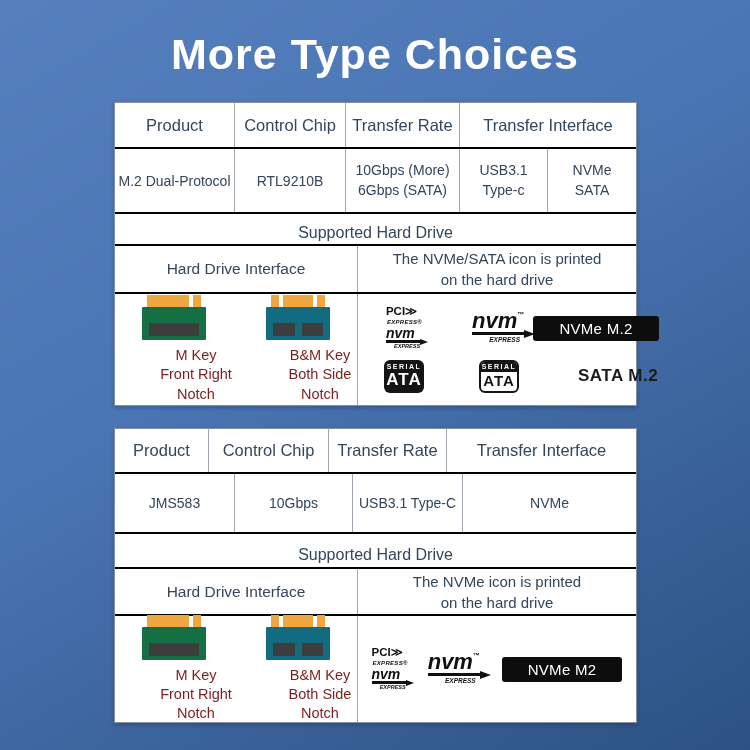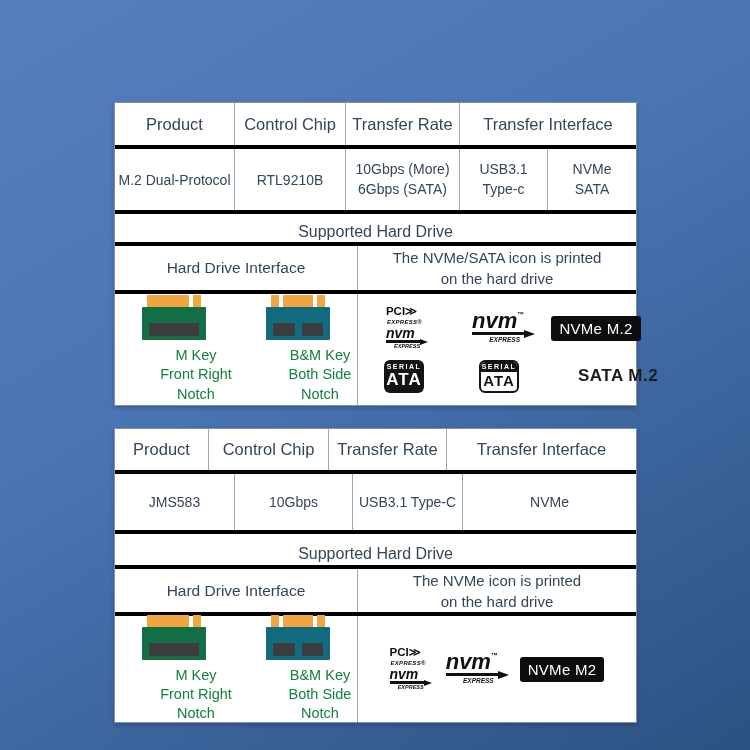--- a/index.html
+++ b/index.html
@@ -8,21 +8,21 @@
         background:linear-gradient(150deg,#557fbd 0%,#4a75b4 42%,#2c5283 100%);}
   .page-title{position:absolute;top:30px;left:0;width:100%;text-align:center;
         color:#ffffff;font-size:43px;font-weight:600;letter-spacing:1px;}
 
   .tbl{position:absolute;left:114px;width:523px;background:#ffffff;
        border:1px solid #87909b;color:#33465a;box-sizing:border-box;
        box-shadow:0 2px 4px rgba(10,25,60,.28);}
   .t1{top:102px}
   .t2{top:428px}
 
-  .row{display:flex;border-bottom:4px solid #000000;box-sizing:border-box;}
+  .row{display:flex;border-bottom:2px solid #000000;box-sizing:border-box;}
   .row:last-child{border-bottom:none;}
   .cell{display:flex;align-items:center;justify-content:center;text-align:center;
         border-right:1px solid #9fa6ae;box-sizing:border-box;}
   .cell:last-child{border-right:none;}
   .head .cell{font-size:16.5px;}
   .data .cell{font-size:14px;}
   .pre{white-space:pre-line;line-height:1.4;}
 
   .t1 .c1{width:120px}.t1 .c2{width:111px}.t1 .c3{width:114px}
   .t1 .c4{width:176px}.t1 .c4a{width:88px}.t1 .c4b{flex:1}
@@ -43,21 +43,21 @@
   
   .key{width:118px;text-align:center;}
   .fig{position:relative;width:64px;height:45px;margin:0 auto 6px;}
   .fingers{position:absolute;top:0;left:5px;right:5px;height:13px;display:flex;gap:4px;}
   .seg{background:#f0a63e;height:100%;}
   .seg.long{flex:1}.seg.short{width:8px}
   .kbody{position:absolute;top:12px;left:0;right:0;bottom:0;border-radius:1px;}
   .kbody.green{background:#156f45}.kbody.teal{background:#136b80}
   .chips{position:absolute;left:7px;right:7px;bottom:4px;height:13px;display:flex;gap:7px;}
   .chip{background:#3d3d3d;flex:1;}
-  .kname,.knotch{font-size:14.5px;line-height:1.32;color:#15803d;margin-left:44px;}
+  .kname,.knotch{font-size:14.5px;line-height:1.32;color:#7f1d1d;margin-left:44px;}
 
   
   .logo-grid{display:grid;grid-template-columns:92px 98px 96px;align-items:center;
              justify-items:center;row-gap:10px;}
   .logo-row{display:flex;align-items:center;justify-content:center;gap:20px;}
 
   .lp{color:#101010;text-align:left;line-height:1;}
   .lp1{font-weight:bold;font-size:11.5px;}
   .lp1 .arr{letter-spacing:-1px;}
   .lp2{font-style:italic;font-weight:bold;font-size:6px;margin:1px 0 2px 1px;letter-spacing:.3px;}
@@ -68,37 +68,38 @@
   .lp4{font-style:italic;font-weight:bold;font-size:5.5px;text-align:right;margin-top:1.5px;padding-right:2px;}
 
   .ln{color:#101010;text-align:left;line-height:1;}
   .ln1{font-style:italic;font-weight:bold;font-size:22px;line-height:.85;}
   .ln .tm{font-size:7px;vertical-align:top;font-style:normal;}
   .lnu{height:3px;background:#101010;width:54px;position:relative;margin-top:1px;border-radius:0 2px 2px 0;}
   .lnu::after{content:"";position:absolute;right:-9px;top:-2px;
       border-left:11px solid #101010;border-top:4px solid transparent;border-bottom:4px solid transparent;}
   .ln2{font-style:italic;font-weight:bold;font-size:6.5px;text-align:right;margin-top:2px;padding-right:6px;}
 
-  .badge{background:#0d0d0d;color:#ffffff;font-size:15px;padding:4px 8px;
+  .badge{background:#0d0d0d;color:#ffffff;font-size:15px;padding:4px 26px;
          border-radius:3px;letter-spacing:.3px;white-space:nowrap;}
 
   .sataA{width:40px;height:33px;background:#141414;border-radius:6px;color:#fff;
          text-align:center;box-sizing:border-box;padding-top:3px;}
   .sataA .s{font-size:7px;letter-spacing:1.5px;font-weight:bold;line-height:1.2;}
   .sataA .a{font-size:17px;font-weight:bold;line-height:1.05;letter-spacing:1px;}
   .sataB{width:40px;height:33px;background:#fff;border:2px solid #141414;border-radius:6px;
          text-align:center;box-sizing:border-box;overflow:hidden;}
   .sataB .s{background:#141414;color:#fff;font-size:7px;letter-spacing:1.5px;font-weight:bold;padding:1.5px 0;line-height:1.1;}
   .sataB .a{color:#141414;font-size:15px;font-weight:bold;line-height:1.25;letter-spacing:1px;}
   .sataTxt{font-weight:bold;font-size:17px;color:#1c1c1c;letter-spacing:.5px;white-space:nowrap;margin-left:44px;}
 </style>
 </head>
 <body>
 
 <div class="page">
+  <div class="page-title">More Type Choices</div>
 
   <div class="tbl t1">
     <div class="row head">
       <div class="cell c1">Product</div>
       <div class="cell c2">Control Chip</div>
       <div class="cell c3">Transfer Rate</div>
       <div class="cell c4">Transfer Interface</div>
     </div>
     <div class="row data">
       <div class="cell c1">M.2 Dual-Protocol</div>

